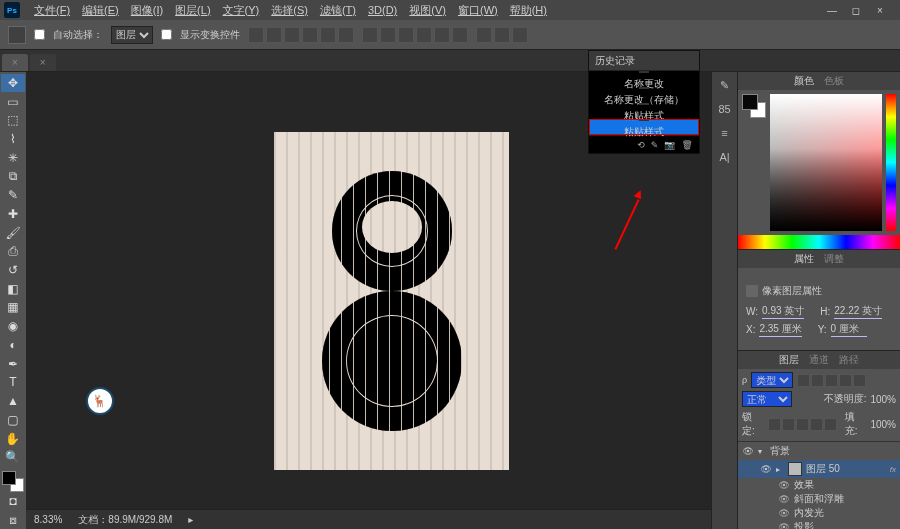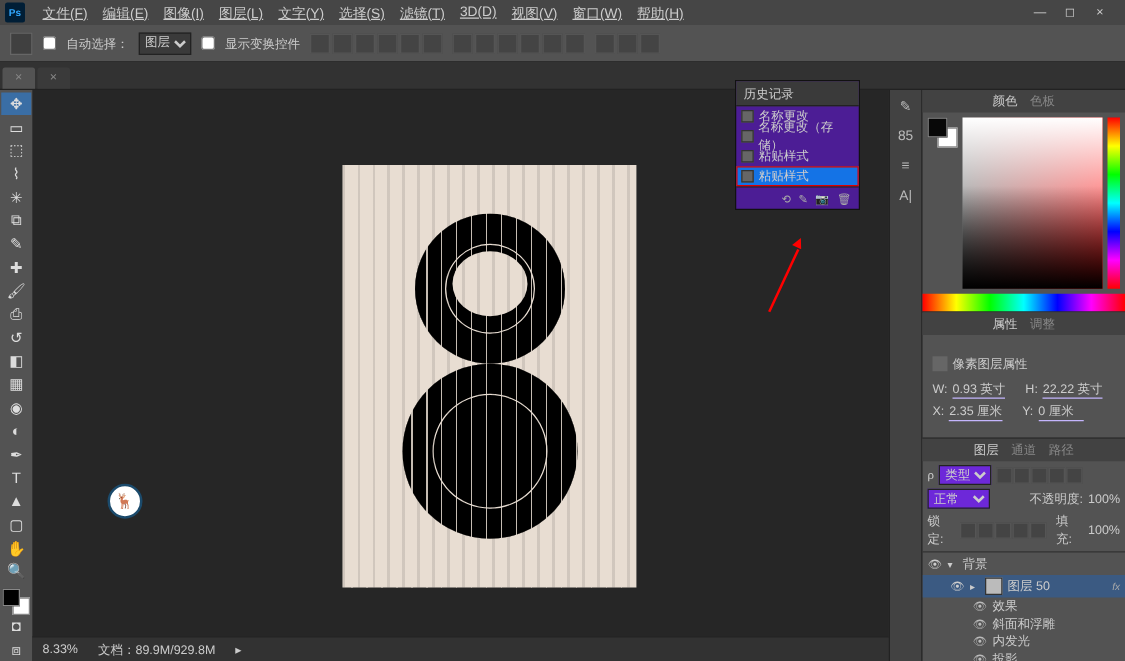--- a/index.html
+++ b/index.html
@@ -51,23 +51,23 @@
 .stripe-overlay { position:absolute; inset:0; background: repeating-linear-gradient(90deg, transparent 0 6px, rgba(232,221,210,0.0) 6px 7px, rgba(232,221,210,0.85) 7px 8px, transparent 8px 12px); mix-blend-mode: normal; pointer-events:none;}
 .stripe-shadow { position:absolute; inset:0; background: repeating-linear-gradient(90deg, rgba(0,0,0,0.1) 0 2px, transparent 2px 12px); pointer-events:none; }
 
 .watermark { position: absolute; left: 60px; top: 315px; width: 28px; height: 28px; border-radius: 50%; background: #fff; border: 2px solid #1b4a6b; display: flex; align-items: center; justify-content: center; font-size: 12px; color: #1b4a6b; }
 
 .red-arrow { position: absolute; left: 580px; top: 120px; width: 40px; height: 60px; }
 .red-arrow::before { content: ""; position: absolute; width: 2px; height: 55px; background: red; left: 20px; top: 5px; transform: rotate(25deg); }
 .red-arrow::after { content: ""; position: absolute; width: 0; height: 0; border-left: 4px solid transparent; border-right: 4px solid transparent; border-bottom: 8px solid red; left: 29px; top: -2px; transform: rotate(25deg); }
 
 
-.history-panel { position: absolute; left: 588px; top: 64px; width: 100px; background: #4c1d95; border: 1px solid #111; z-index: 10; }
+.history-panel { position: absolute; left: 588px; top: 50px; width: 112px; background: #000000; border: 1px solid #111; z-index: 10; }
 .history-panel .hp-header { height: 20px; background: #3a3a3a; display: flex; align-items: center; padding: 0 6px; font-size: 10px; border-bottom: 1px solid #222; }
-.history-panel .hp-row { height: 16px; display: flex; align-items: center; padding: 0 4px; gap: 4px; font-size: 10px; }
+.history-panel .hp-row { height: 16px; display: flex; align-items: center; padding: 0 4px; gap: 4px; font-size: 10px; flex-direction: column; }
 .history-panel .hp-row .thumb { width: 10px; height: 10px; background: #666; border: 1px solid #333; }
 .history-panel .hp-row.selected { background: #1473e6; }
 .history-panel .hp-row.highlighted { outline: 1px solid #d00; outline-offset: -1px; }
 .history-panel .hp-footer { height: 18px; border-top: 1px solid #222; display: flex; justify-content: flex-end; align-items: center; gap: 6px; padding: 0 6px; }
 .history-panel .hp-footer span { font-size: 9px; color: #aaa; cursor: pointer; }
 
 
 .panel-strip { width: 26px; background: #424242; border-left: 1px solid #222; display: flex; flex-direction: column; align-items: center; padding-top: 4px; gap: 6px; }
 .panel-strip .strip-icon { width: 20px; height: 18px; display: flex; align-items: center; justify-content: center; font-size: 11px; color: #bbb; cursor: pointer; }
 
@@ -94,21 +94,21 @@
 .prop-title { display: flex; align-items: center; gap: 4px; font-size: 10px; margin-bottom: 6px; }
 .prop-title .doc-icon { width: 12px; height: 12px; background: #666; }
 .prop-row { display: flex; gap: 16px; margin: 3px 0; }
 .prop-field { display: flex; align-items: center; gap: 4px; font-size: 10px; }
 .prop-field span.val { border-bottom: 1px solid #c4b5fd; min-width: 36px; }
 
 
 .layers-body { flex: 1; display: flex; flex-direction: column; }
 .layers-controls { padding: 3px 4px; display: flex; flex-direction: column; gap: 3px; border-bottom: 1px solid #333; }
 .lc-row { display: flex; align-items: center; gap: 4px; }
-.lc-row select { background: #6d28d9; border: 1px solid #222; color: #ccc; font-size: 10px; height: 16px; }
+.lc-row select { background: #1d4ed8; border: 1px solid #222; color: #ccc; font-size: 10px; height: 16px; }
 .lc-row .spacer { flex: 1; }
 .lc-icons { display: flex; gap: 1px; }
 .lc-icons span { width: 13px; height: 13px; background: #444; border: 1px solid #555; }
 .layer-tree { flex: 1; overflow: auto; }
 .layer-row { display: flex; align-items: center; height: 18px; padding: 0 4px; gap: 4px; }
 .layer-row.selected { background: #3b5a82; }
 .layer-row .eye { width: 12px; text-align: center; font-size: 9px; }
 .layer-row .arrow { width: 8px; font-size: 8px; }
 .layer-row .thumb { width: 14px; height: 14px; background: #bbb; border: 1px solid #333; }
 .layer-row .fx { margin-left: auto; font-size: 8px; font-style: italic; color: #aaa; }

